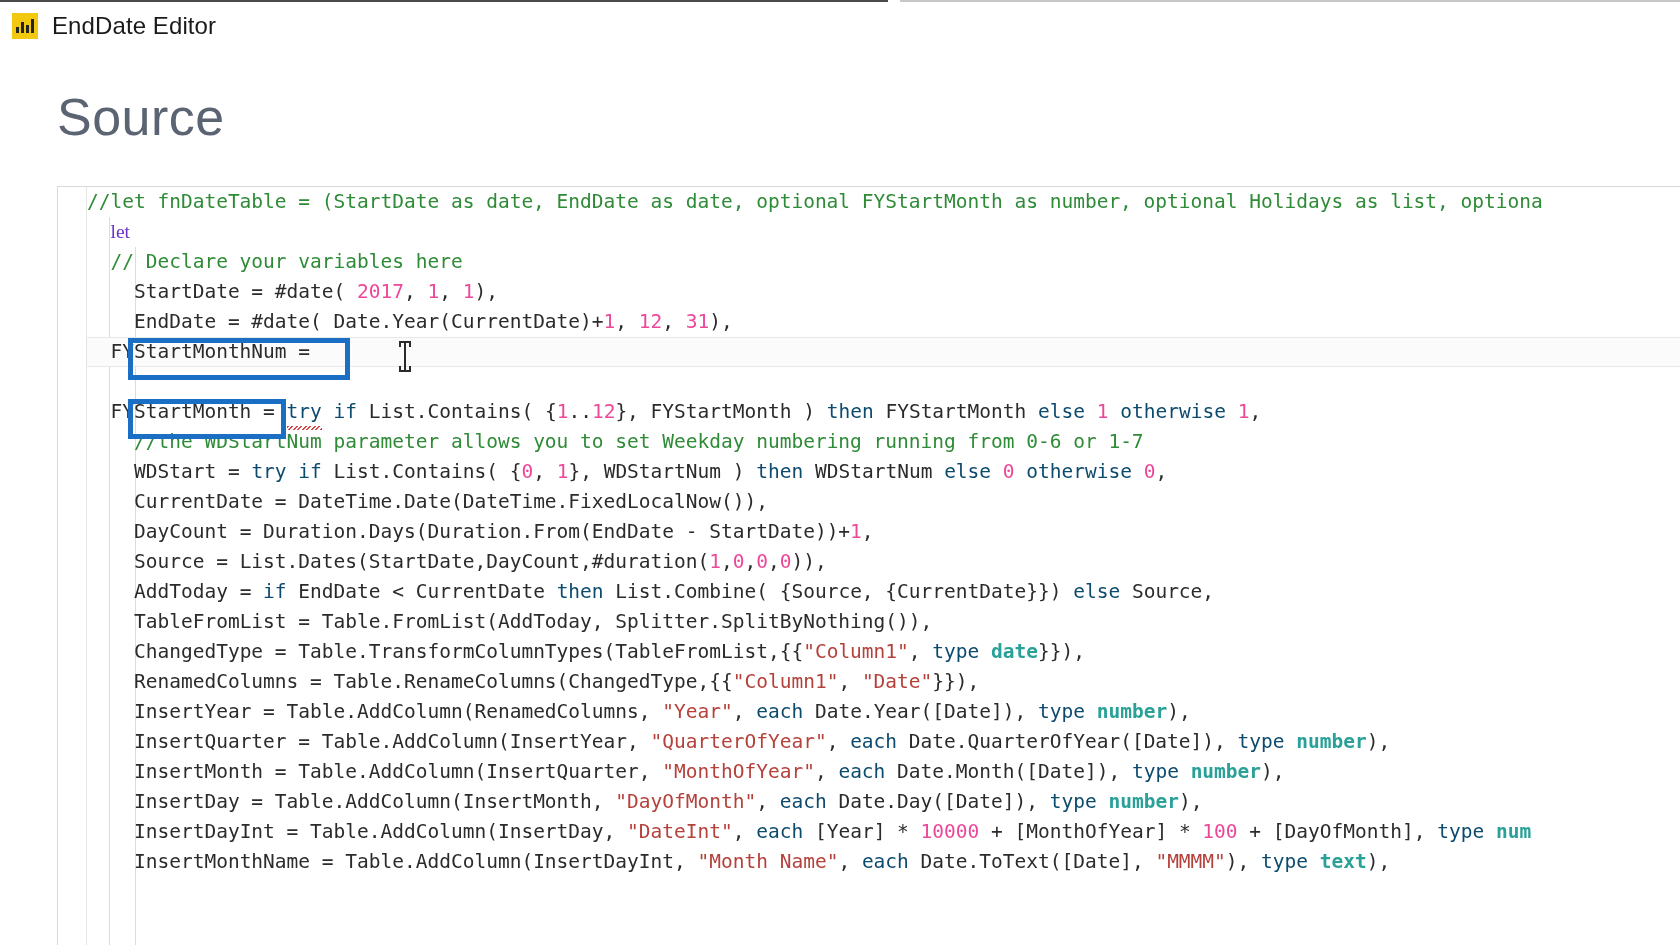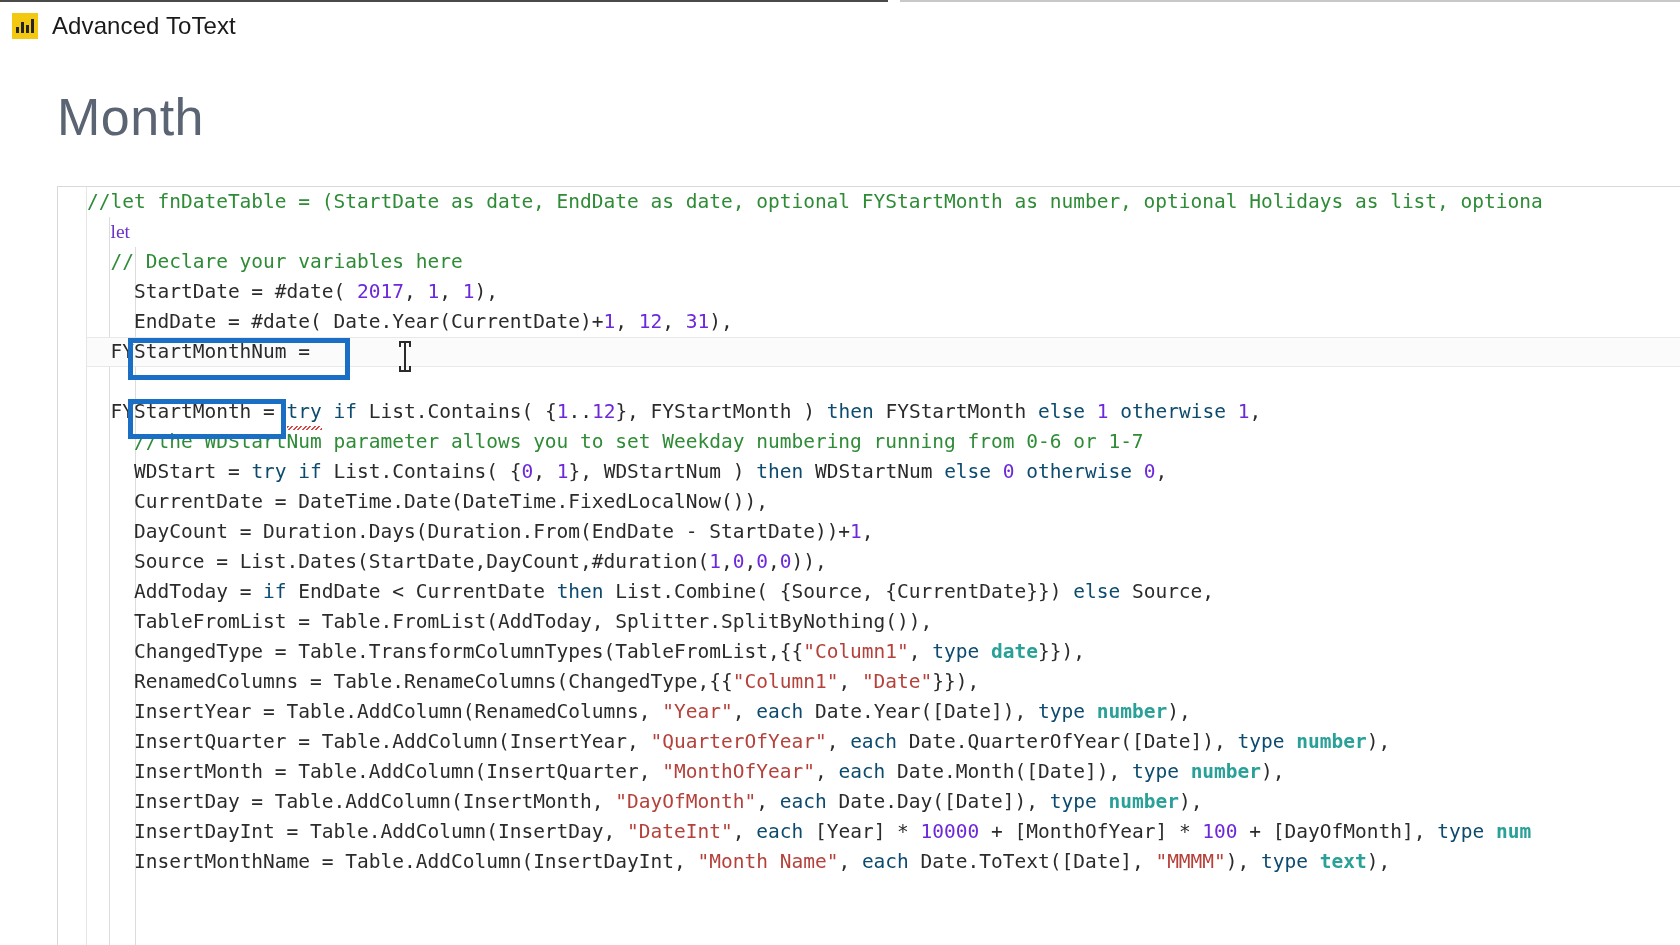--- a/index.html
+++ b/index.html
@@ -156,21 +156,21 @@
   .code .ln {
     display: block;
     height: 30px;
     white-space: pre;
   }
 
   
   .cmt  { color: #2e8b36; }
   .kw   { color: #0c4a6e; }
   .kw2  { color: #6a32c9; font-family: Liberation Serif, serif; }
-  .num  { color: #6d28d9; }
+  .num  { color: #ec4899; }
   .str  { color: #b5413b; }
   .typ  { color: #2aa198; font-weight: bold; }
   .pln  { color: #2b2b2b; }
 
   
   .squig {
     position: relative;
     display: inline-block;
   }
   .squig::after {
@@ -245,24 +245,24 @@
 
   <div class="titlebar">
     <div class="titlebar-topline"></div>
     <div class="titlebar-topline2"></div>
     <div class="app-icon">
       <i></i>
         <i></i>
         <i></i>
         <i></i>
     </div>
-    <div class="title-text">Advanced ToText</div>
+    <div class="title-text">EndDate Editor</div>
   </div>
 
-  <div class="query-name">Month</div>
+  <div class="query-name">Source</div>
 
   <div class="editor">
     <div class="gutter"></div>
 
     <div class="code-area">
 
       <div class="iguide g1"></div>
       <div class="iguide g2"></div>
 
       <div class="line-hl" style="top:150px;"></div>

